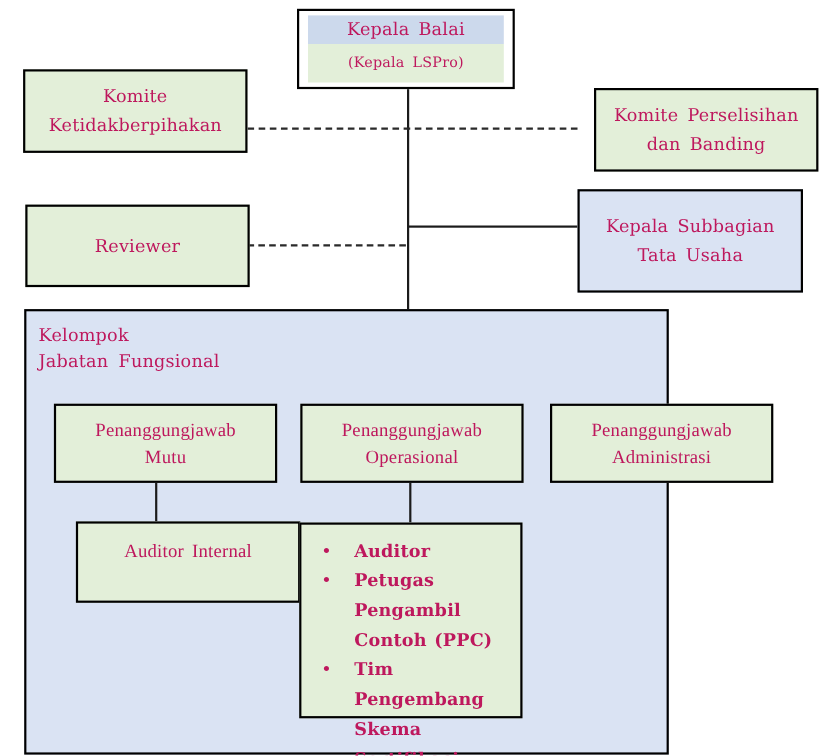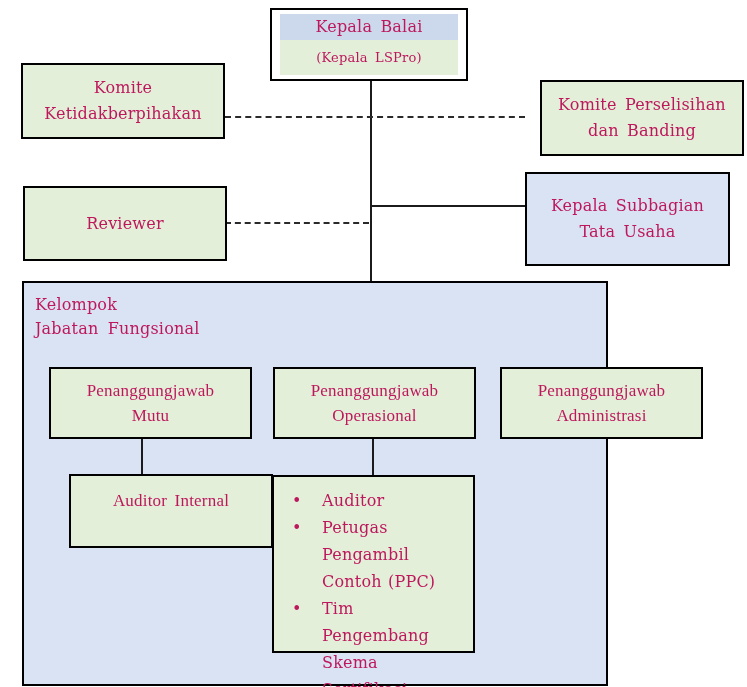--- a/index.html
+++ b/index.html
@@ -55,21 +55,21 @@
     justify-content:flex-start; padding-top:12px;margin-left:20px;
   }
   #team-box {
     left:248px; top:192px; width:203px; height:178px;
     justify-content:flex-start; align-items:stretch;
     text-align:left; padding:10px 8px 8px 18px;
     font-size:16px; line-height:27px; word-spacing:1px;
   }
   .li { display:flex; }
   .li .bullet { width:30px; flex:0 0 30px; }
-  .li .li-text { flex:1; }
+  .li .li-text { flex:1;font-weight:bold; }
 
   
   .vline { position:absolute; width:2px; background:#1b1b1b; }
   .hline { position:absolute; height:2px; background:#1b1b1b; }
   .dline { position:absolute; height:0; border-top:2px dashed #2a2a2a; }
 
   #conn-main      { left:370px; top:81px;  height:200px; }
   #conn-komite    { left:225px; top:116px; width:300px; }
   #conn-subbagian { left:371px; top:205px; width:154px; }
   #conn-reviewer  { left:225px; top:222px; width:144px; }

